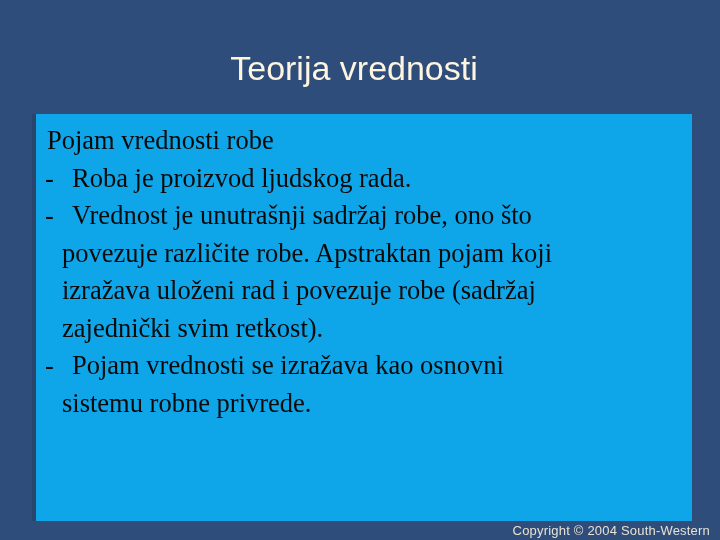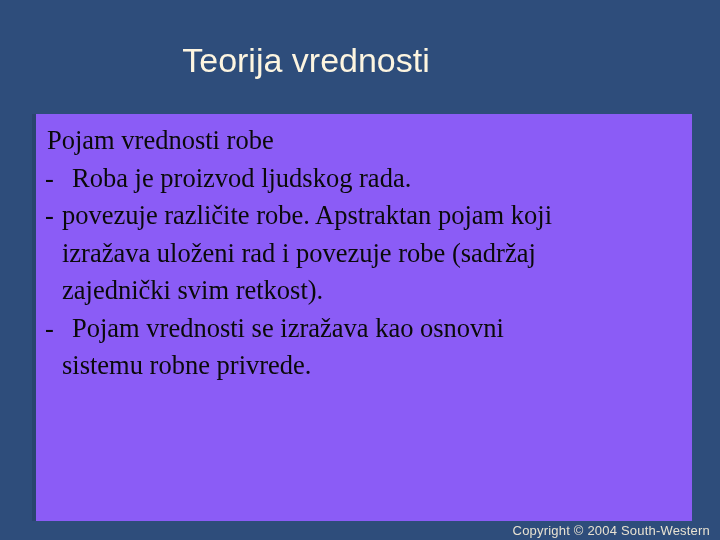--- a/index.html
+++ b/index.html
@@ -18,39 +18,40 @@
     position: relative;
     width: 720px;
     height: 540px;
     background: #2e4d7b;
   }
 
   
   #slide-title {
     position: absolute;
     left: 0;
-    top: 40px;
+    top: 48px;
     width: 612px;
     text-align: center;
     font-family: "Liberation Sans", sans-serif;
     font-size: 34px;
     line-height: 40px;
     letter-spacing: 0px;
     color: #fdf5e0;
     white-space: nowrap;
+    padding-left: 48px;
   }
 
   
   #content-panel {
     position: absolute;
     left: 36px;
     top: 114px;
     width: 656px;
     height: 407px;
-    background: #8b5cf6;
+    background: #0ea5e9;
     box-shadow: -4px 0 0 0 #29456e;
     box-sizing: border-box;
     padding: 0;
   }
 
   #body-list {
     position: absolute;
     left: 0;
     top: 8px;
     width: 656px;
@@ -117,20 +118,21 @@
 
       <div class="body-line lead-line">Pojam vrednosti robe</div>
 
       <div class="body-line bullet-row">
         <span class="bullet-dash">-</span>
         <span>Roba je proizvod ljudskog rada.</span>
       </div>
 
       <div class="body-line bullet-row">
         <span class="bullet-dash">-</span>
+        <span>Vrednost je unutrašnji sadržaj robe, ono što</span>
       </div>
       <div class="body-line cont-line">povezuje različite robe. Apstraktan pojam koji</div>
       <div class="body-line cont-line">izražava uloženi rad i povezuje robe (sadržaj</div>
       <div class="body-line cont-line">zajednički svim retkost).</div>
 
       <div class="body-line bullet-row">
         <span class="bullet-dash">-</span>
         <span>Pojam vrednosti se izražava kao osnovni</span>
       </div>
       <div class="body-line cont-line">sistemu robne privrede.</div>

